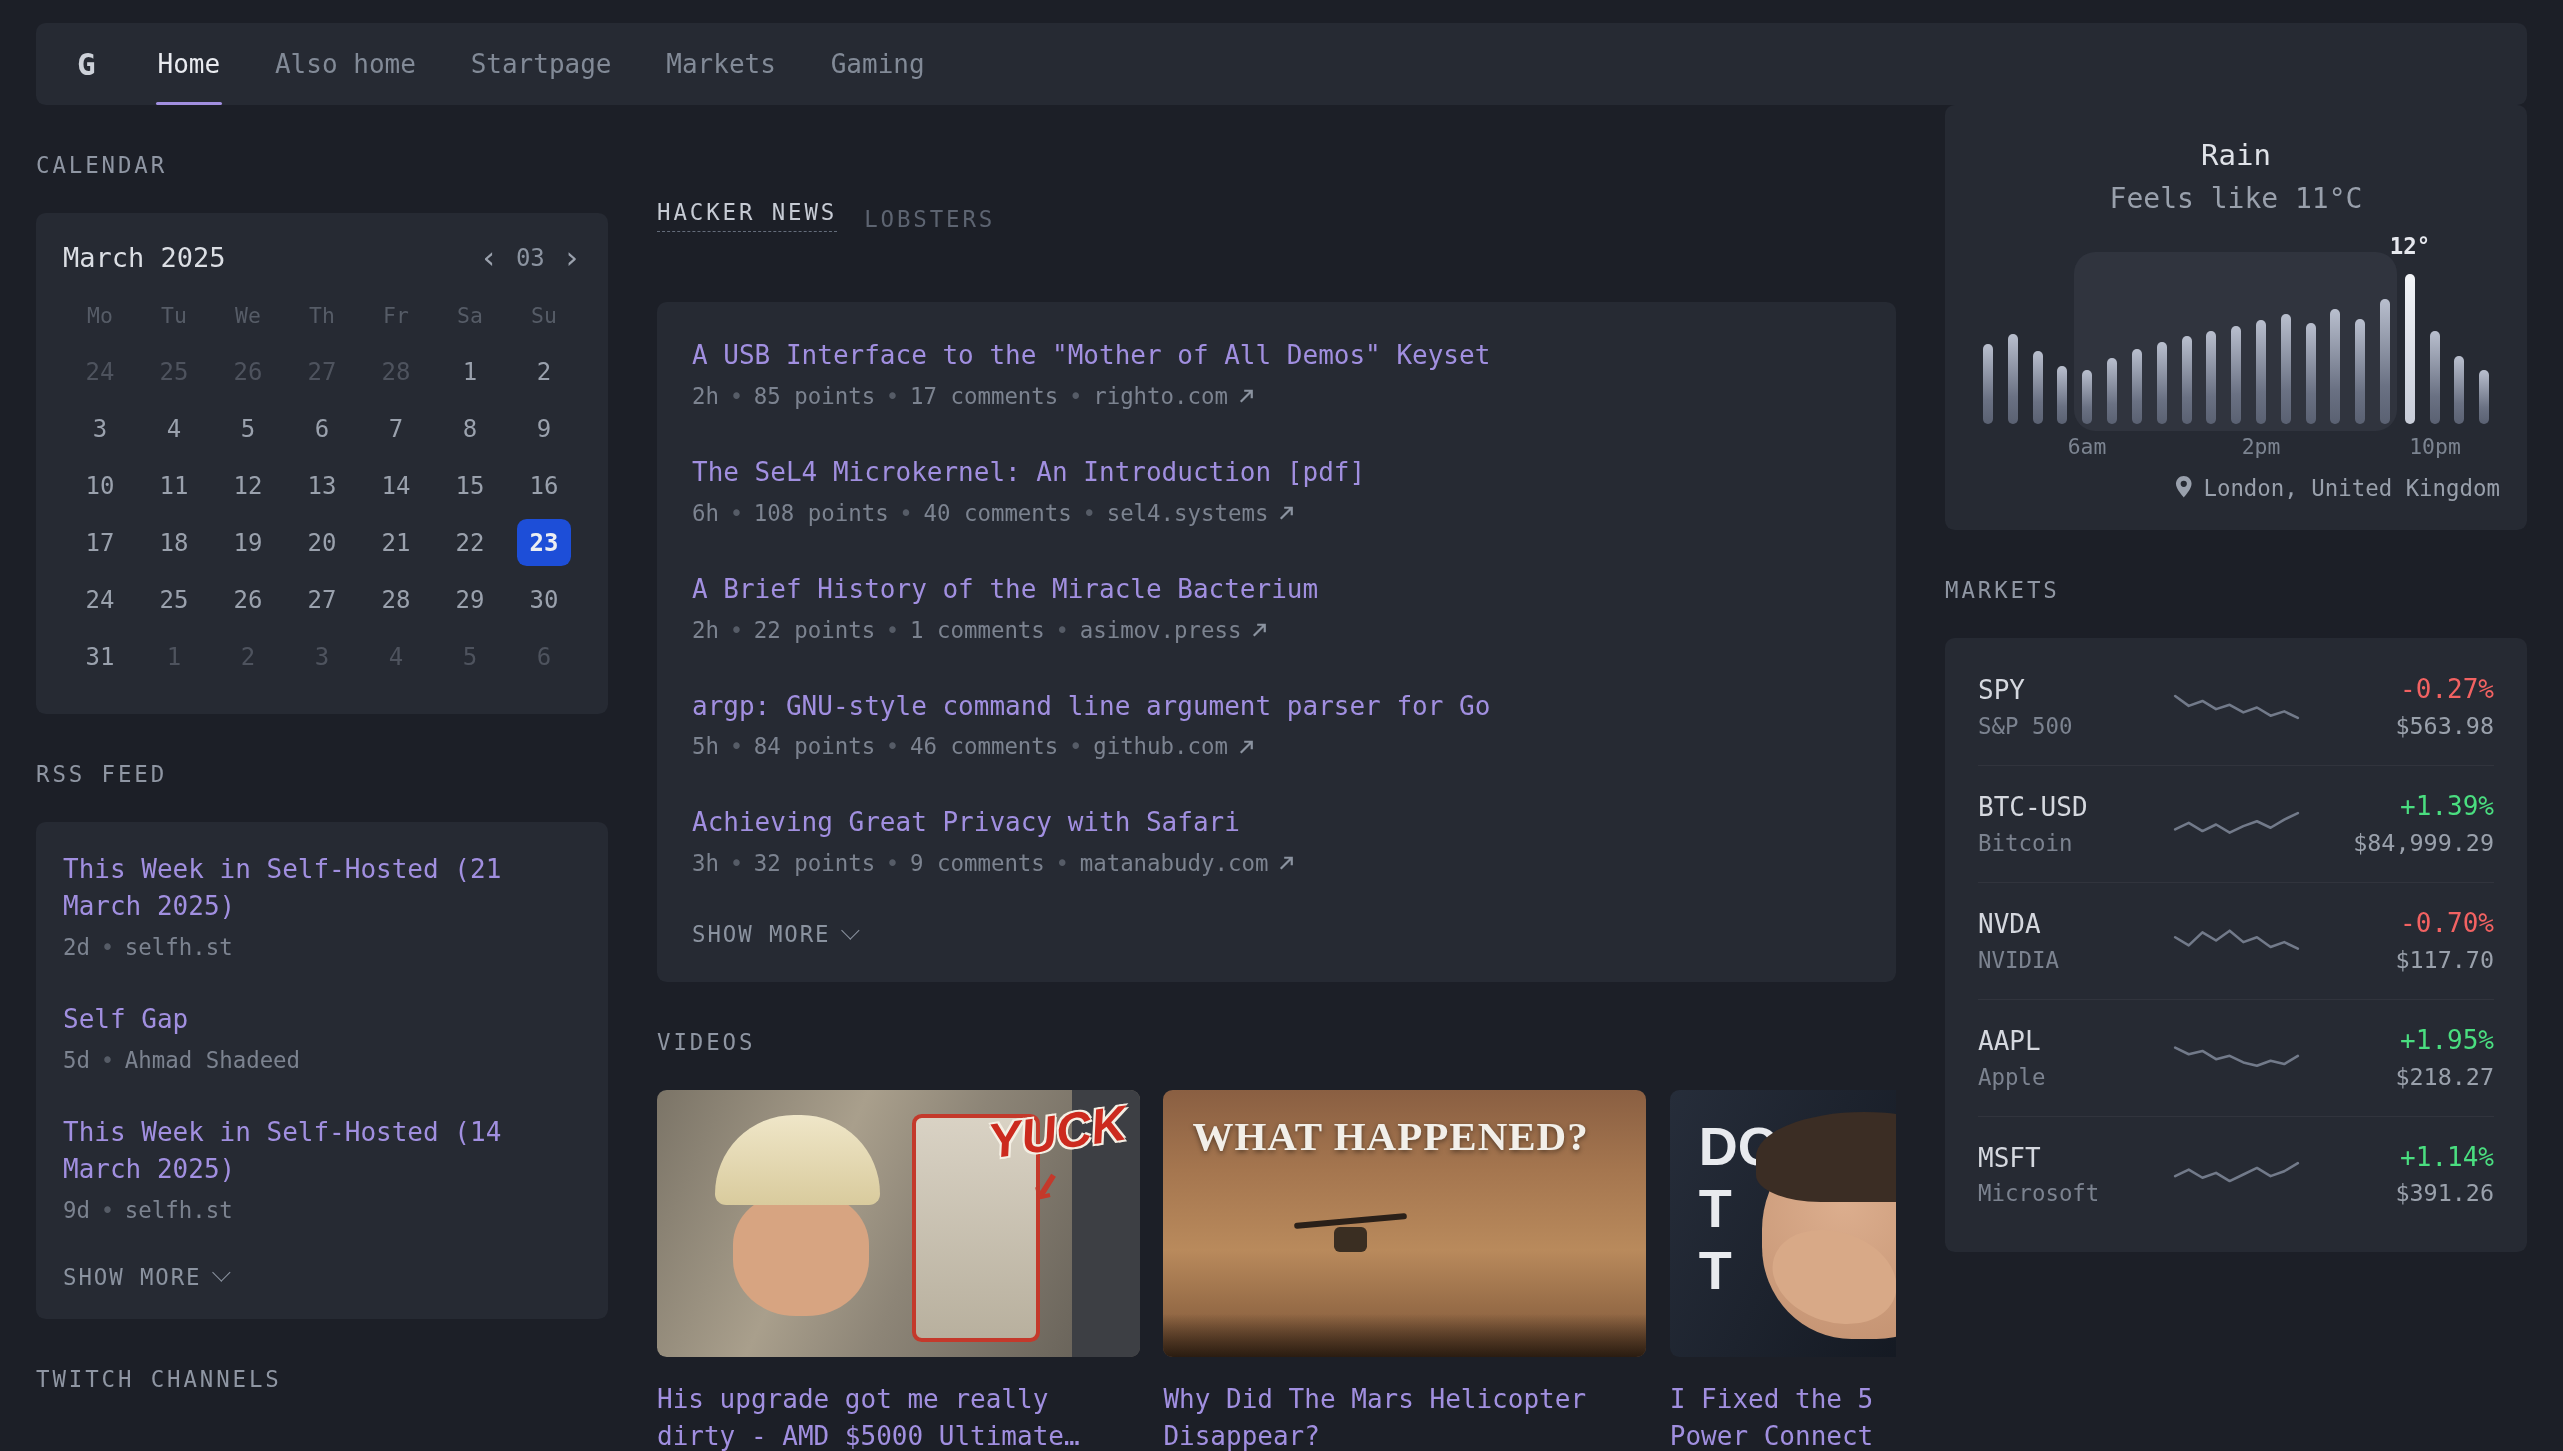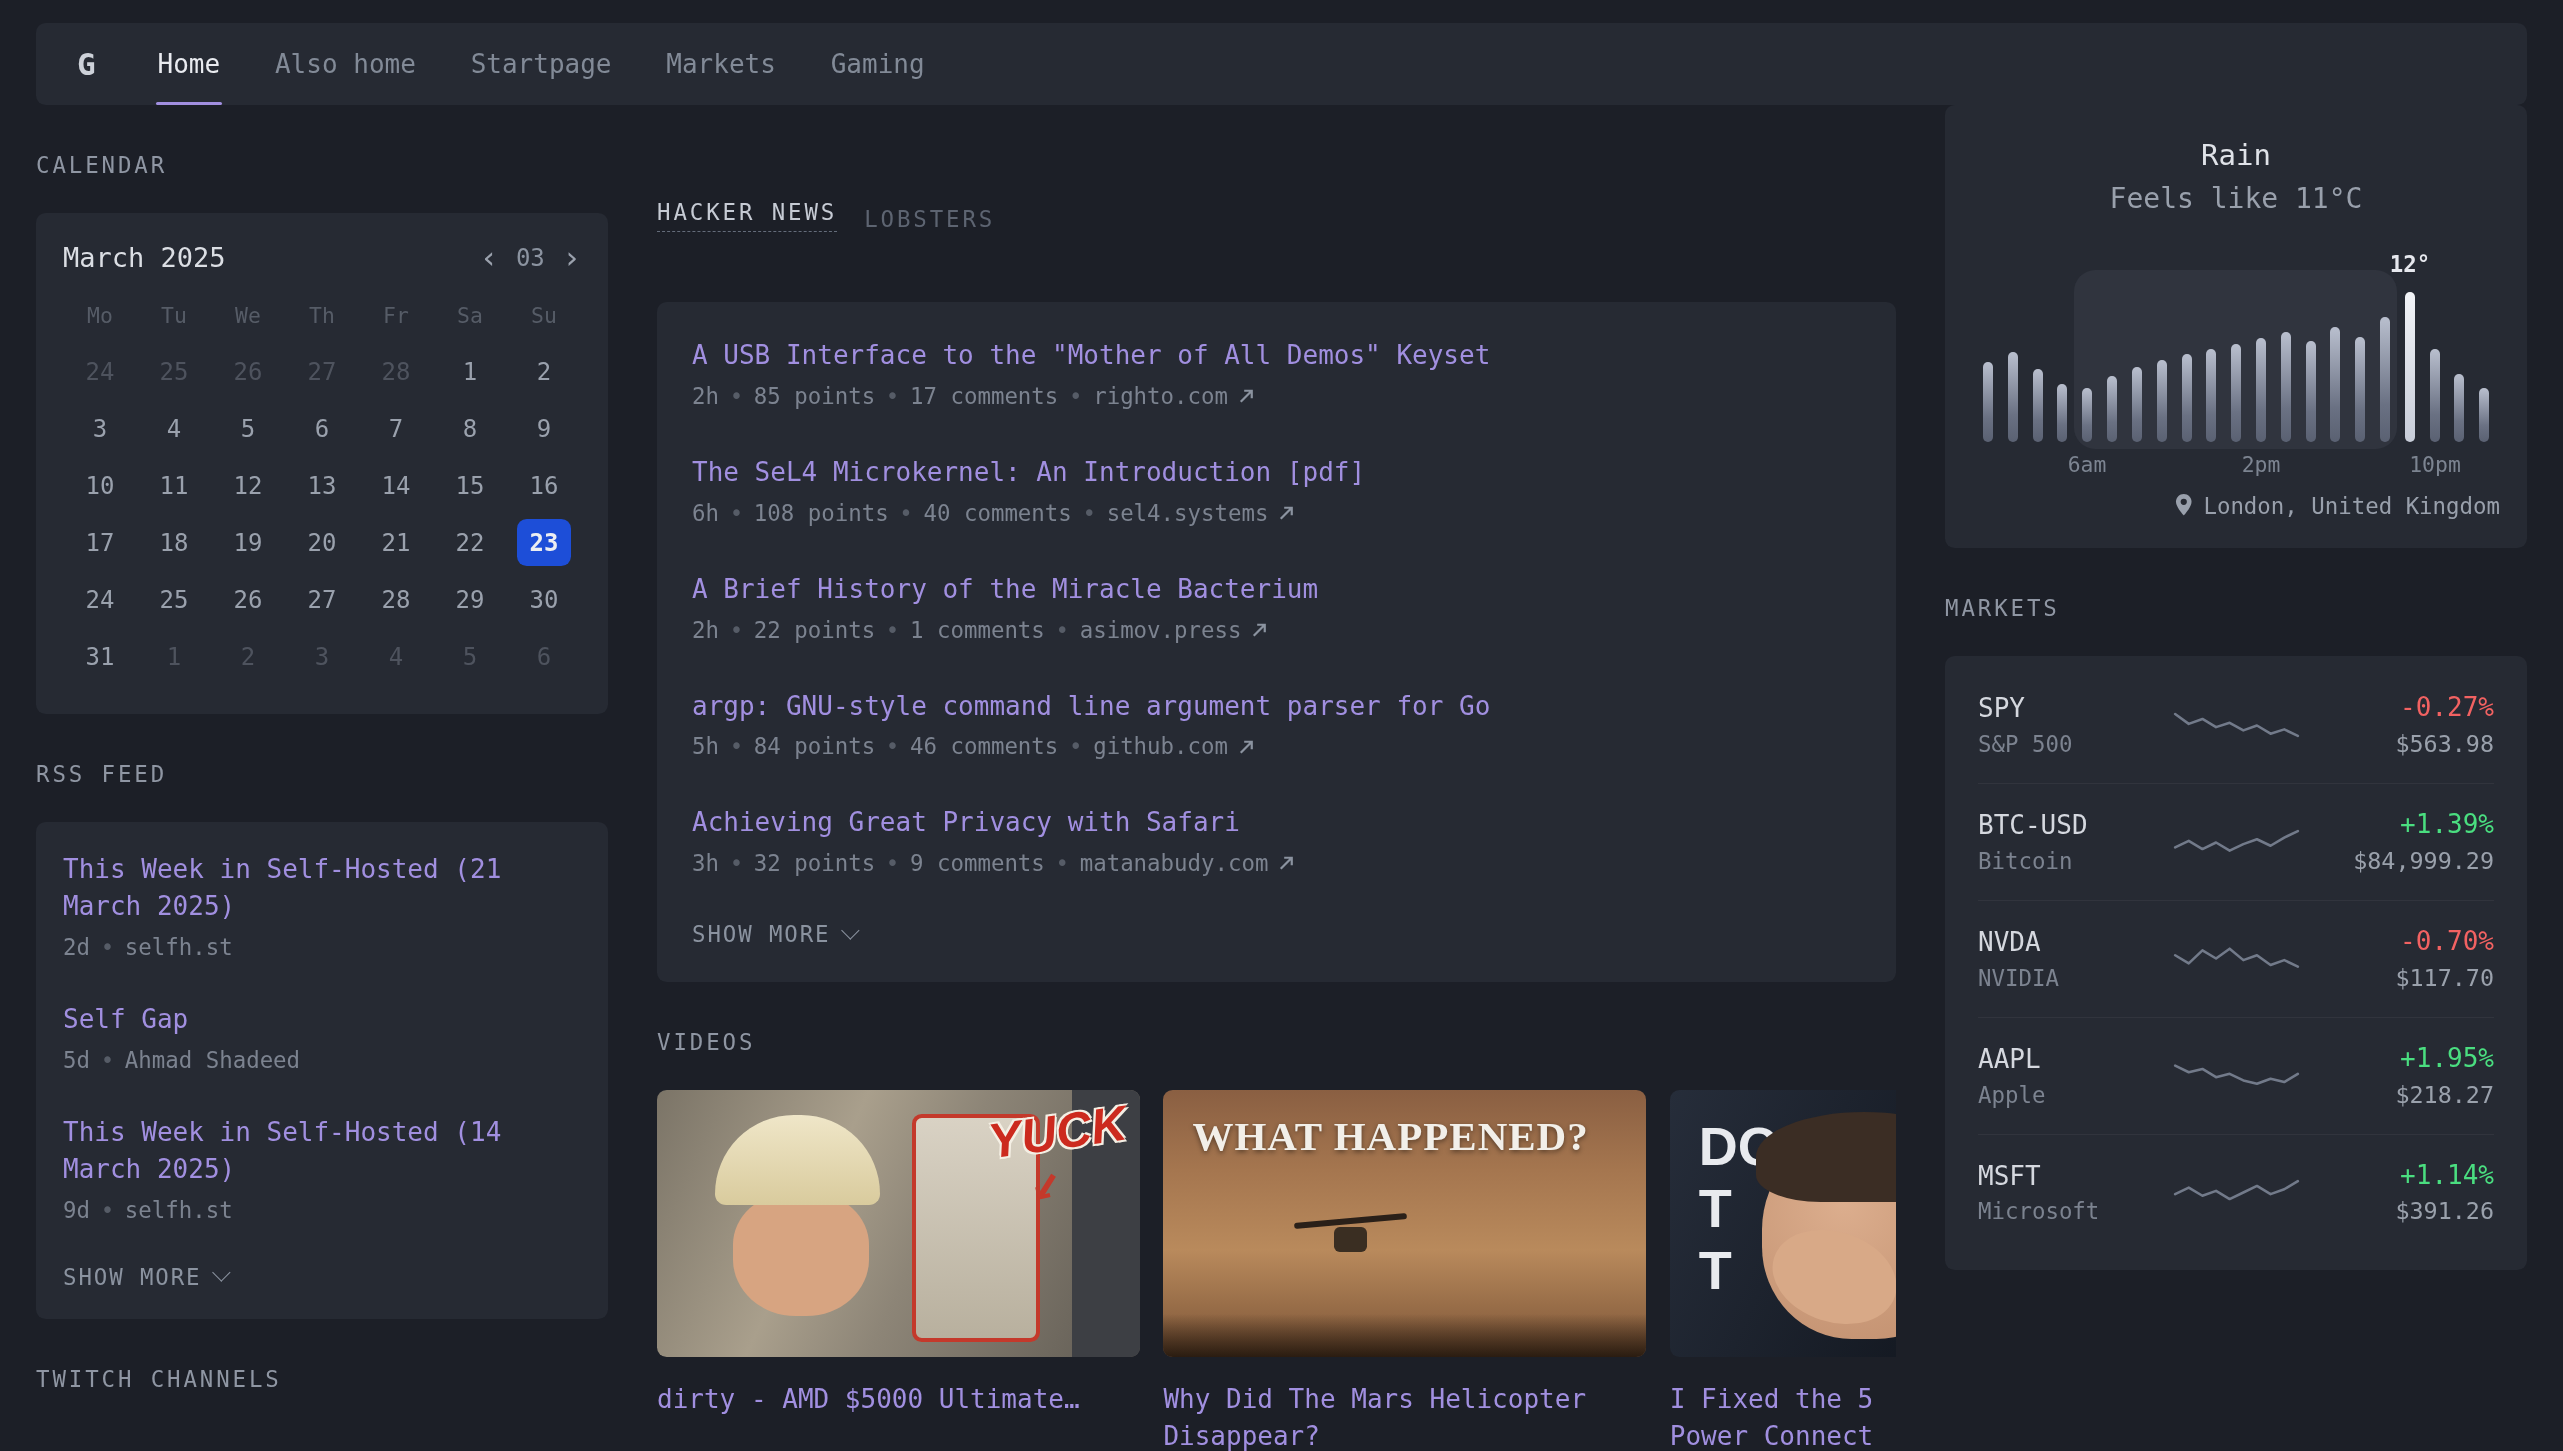--- a/index.html
+++ b/index.html
@@ -92,21 +92,21 @@
   .big-letters{position:absolute;left:29px;top:25px;font-family:"Liberation Sans",sans-serif;font-weight:900;font-size:54px;line-height:62px;color:#e8eaee;}
   .big-letters span{display:block;}
   .t-face2{position:absolute;left:92px;top:39px;width:204px;height:210px;background:radial-gradient(circle at 40% 35%,#dcae8e,#bf8d6c);border-radius:48% 48% 44% 44%;}
   .t-face2::before{content:"";position:absolute;left:-5.8px;top:-17.5px;width:216px;height:90px;background:#3b2d24;border-radius:50% 50% 30% 30%;}
   .t-face2::after{content:"";position:absolute;left:9.7px;bottom:17.5px;width:127px;height:90px;background:#d8a987;border-radius:50%;transform:rotate(18deg);}
 
   
   .weather-card{text-align:center;padding:33px 27px 29px;}
   .w-cond{font-size:29px;color:#dfe2e8;}
   .w-feels{font-size:28px;color:#99a0ac;margin-top:9.7px;}
-  .chart{position:relative;width:506px;height:224px;margin:38px auto 0;text-decoration:underline;}
+  .chart{position:relative;width:506px;height:224px;margin:20px auto 0;text-decoration:underline;}
   .bars{position:absolute;left:0;right:0;bottom:35px;height:156px;}
   .wbar{position:absolute;bottom:0;width:9.7px;border-radius:4.9px;background:linear-gradient(180deg,#b9bfce 0%,#6a7183 70%,#5a6172 100%);z-index:1;}
   .wbar.now{background:linear-gradient(180deg,#f2f4f8,#c7ccd8);}
   .day-region{position:absolute;border-radius:21.4px;background:rgba(183,191,207,0.07);z-index:0;}
   .temp-label{position:absolute;transform:translateX(-50%);font-size:22.4px;color:#e6e8ee;font-weight:700;top:-1.9px;z-index:2;}
   .time-label{position:absolute;bottom:0;transform:translateX(-50%);font-size:21.4px;color:#7c8491;}
   .w-loc{margin-top:15.6px;font-size:22.4px;color:#99a0ac;display:flex;align-items:center;justify-content:flex-end;gap:9.7px;}
   .pin svg{width:19.5px;height:23.4px;display:block;}
 
   
@@ -432,20 +432,21 @@
       <div class="videos-row" id="videos-row">
           <div class="video">
             <div class="thumb ltt1">
               <div class="t-hat"></div>
               <div class="t-face1"></div>
               <div class="t-panel"></div>
               <span class="yuck-text">YUCK</span>
               <span class="yuck-arrow">↓</span>
             </div>
             <div class="vtitle">
+              <span>His upgrade got me really</span>
               <span>dirty - AMD $5000 Ultimate…</span>
             </div>
           </div>
           <div class="video">
             <div class="thumb mars">
               <span class="mars-text">WHAT HAPPENED?</span>
               <div class="heli">
                 <div class="rotor"></div>
                 <div class="hbody"></div>
               </div>

